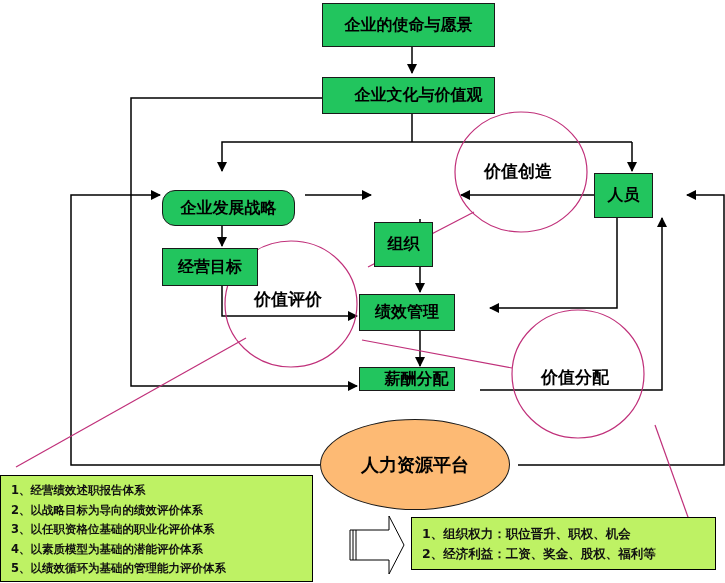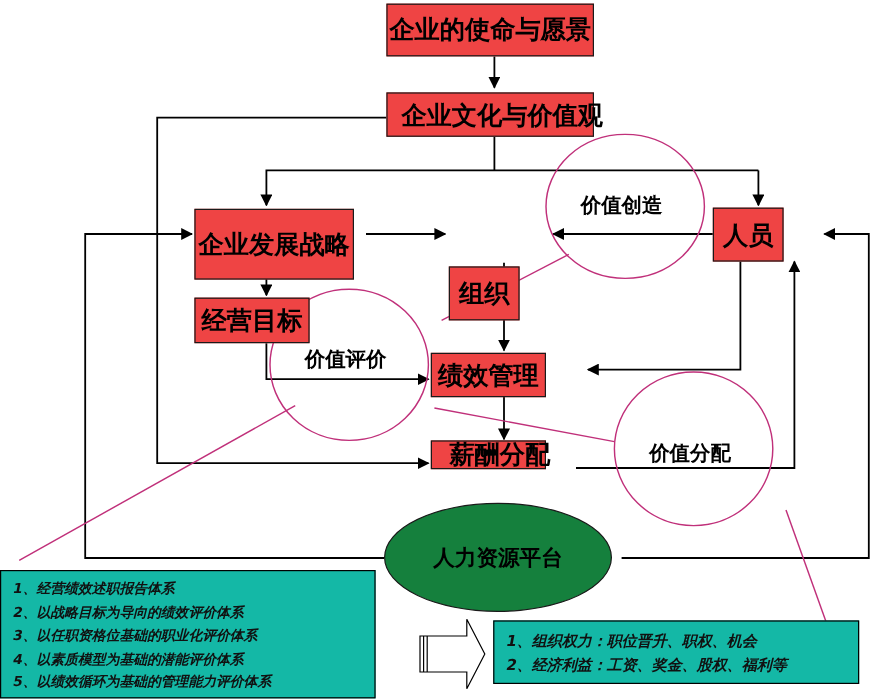--- a/index.html
+++ b/index.html
@@ -1,27 +1,27 @@
 <!DOCTYPE html>
 <html><head>
 <meta charset="utf-8">
 <style>
   html, body { margin:0; padding:0; background:#ffffff; }
   #canvas { position:relative; width:725px; height:583px; overflow:hidden; background:#fff;
             font-family:"DejaVu Sans", sans-serif; }
   svg#wires { position:absolute; left:0; top:0; }
-  .box { position:absolute; background:#ef4444; border:1px solid #1a1a1a; box-sizing:border-box;
+  .box { position:absolute; background:#22c55e; border:1px solid #1a1a1a; box-sizing:border-box;
          display:flex; align-items:center; justify-content:center; color:#000;
-         font-size:21px; font-weight:bold; white-space:nowrap; }
+         font-size:16px; font-weight:bold; white-space:nowrap; }
   .circle-label { position:absolute; font-size:17px; font-weight:bold; color:#000000; white-space:nowrap; }
-  .ellipse { position:absolute; background:#15803d; border:1.5px solid #1a1a1a; border-radius:50%;
+  .ellipse { position:absolute; background:#fdba74; border:1.5px solid #1a1a1a; border-radius:50%;
              box-sizing:border-box; display:flex; align-items:center; justify-content:center;
              font-size:18px; font-weight:bold; color:#000;text-align:center; }
-  .listbox { position:absolute; background:#14b8a6; border:1.5px solid #000; box-sizing:border-box;
-             font-size:11.5px; font-weight:bold; color:#111;font-style:italic; }
+  .listbox { position:absolute; background:#bef264; border:1.5px solid #000; box-sizing:border-box;
+             font-size:11.5px; font-weight:bold; color:#111; }
   .listbox .row { white-space:nowrap; }
 </style>
 </head>
 <body>
 
 <div id="canvas">
 
   <svg id="wires" width="725" height="583">
     <defs>
       <marker id="ah" markerWidth="10" markerHeight="10" refX="9" refY="5" orient="auto" markerUnits="userSpaceOnUse">
@@ -71,21 +71,21 @@
 
     <g stroke="#000" stroke-width="1" fill="#fff">
       <path d="M350,530 L389,530 L389,516 L404,545 L389,574 L389,560 L350,560 z"></path>
       <line x1="353" y1="530" x2="353" y2="560"></line>
       <line x1="356" y1="530" x2="356" y2="560"></line>
     </g>
   </svg>
 
   <div class="box" style="left:322px;top:3px;width:173px;height:44px;">企业的使命与愿景</div>
   <div class="box" style="left:322px;top:77px;width:173px;height:37px;padding-left:20px;">企业文化与价值观</div>
-  <div class="box" style="left:162px;top:174px;width:133px;height:59px;">企业发展战略</div>
+  <div class="box" style="left:162px;top:190px;width:133px;height:36px;border-radius:13px;">企业发展战略</div>
   <div class="box" style="left:374px;top:178px;width:59px;height:45px;margin-top:44px;">组织</div>
   <div class="box" style="left:594px;top:173px;width:59px;height:45px;">人员</div>
   <div class="box" style="left:162px;top:248px;width:96px;height:38px;">经营目标</div>
   <div class="box" style="left:359px;top:294px;width:96px;height:37px;">绩效管理</div>
   <div class="box" style="left:359px;top:367px;width:96px;height:24px;padding-left:19px;">薪酬分配</div>
 
   <div class="ellipse" style="left:320px;top:419px;width:190px;height:91px;">人力资源平台</div>
 
   <div class="circle-label" style="left:484px;top:160px;">价值创造</div>
   <div class="circle-label" style="left:254px;top:288px;">价值评价</div>

